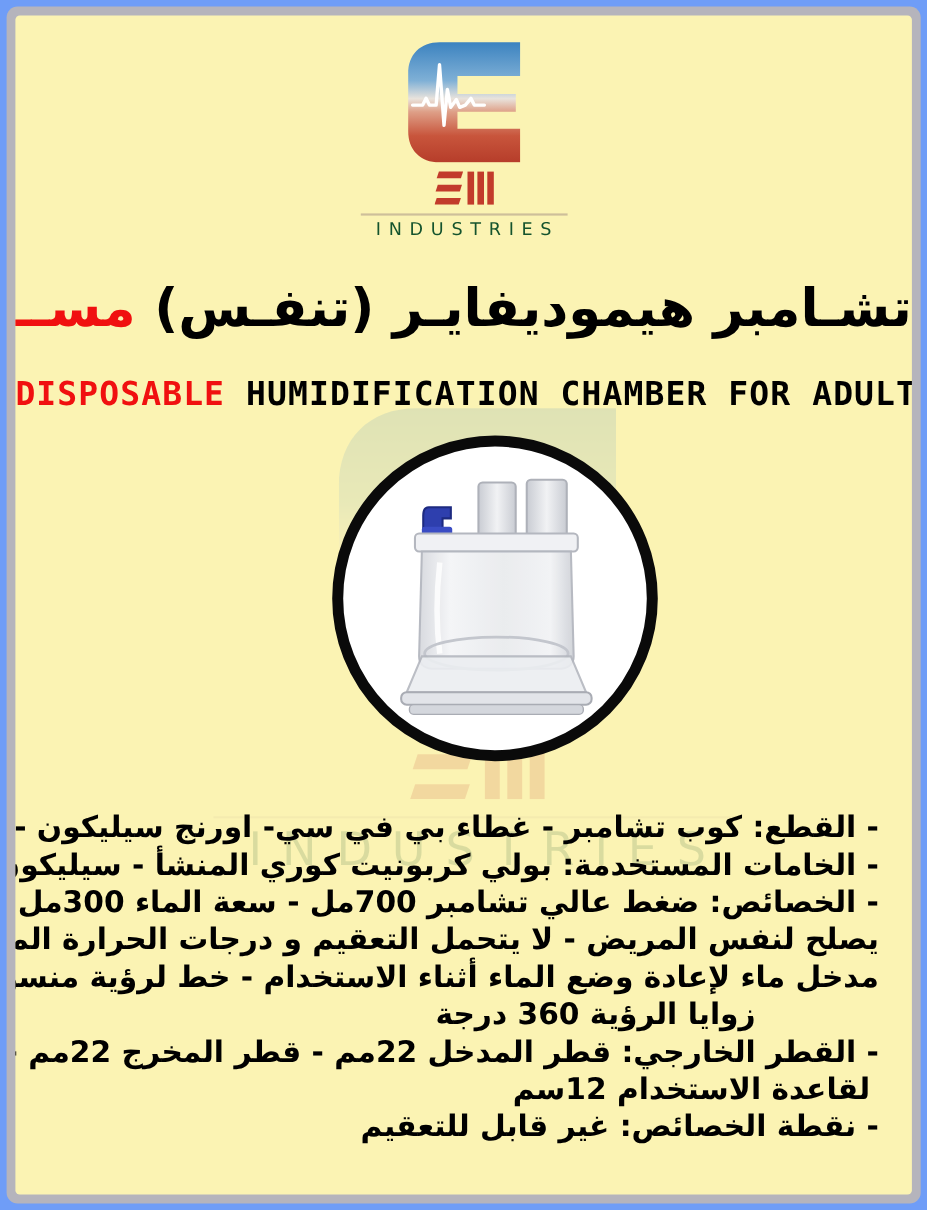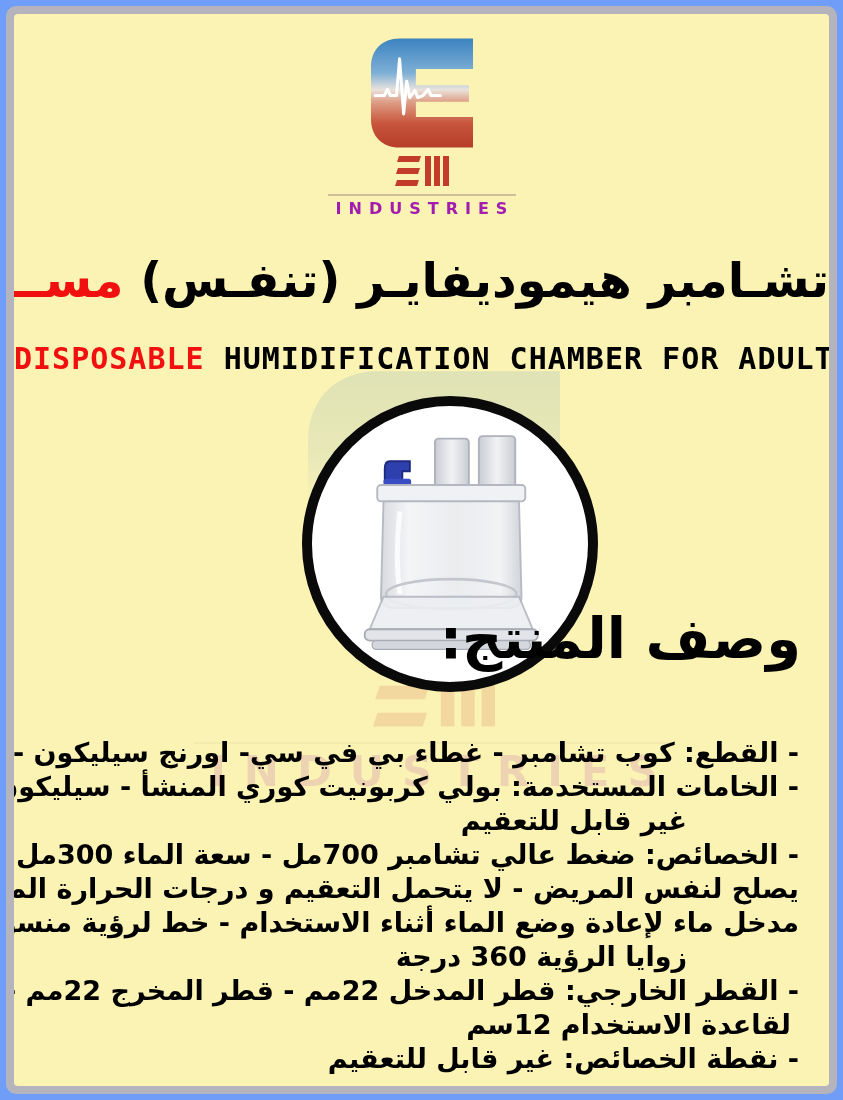--- a/index.html
+++ b/index.html
@@ -26,23 +26,23 @@
     overflow:hidden;
   }
 
   
   .logo-block{position:absolute;top:24px;left:0;width:100%;text-align:center;}
   .logo-e{display:block;margin:0 auto;width:102px;height:110px;}
   .logo-em-mark{display:block;margin:6px auto 0;width:54px;height:38px;}
   .logo-divider{width:188px;height:2px;background:#cdbf9a;margin:2px auto 0;}
   .logo-industries{
     margin-top:3px;
-    color:#a21caf;
-    font-family:"DejaVu Sans", sans-serif;
-    font-size:16px;font-weight:bold;letter-spacing:7px;
+    color:#14532d;
+    font-family:"DejaVu Sans", sans-serif;
+    font-size:16px;font-weight:normal;letter-spacing:7px;
     text-indent:7px;
   }
 
   
   .title-ar{
     position:absolute;top:238px;left:0;width:100%;
     direction:rtl;text-align:center;
     font-family:"DejaVu Sans", sans-serif;
     font-weight:bold;font-size:48px;color:#000;
     white-space:nowrap;
@@ -198,26 +198,24 @@
       <path d="M70,84 Q66,120 70,150" fill="none" stroke="#ffffff" stroke-width="4" opacity="0.8"></path>
       <ellipse cx="111" cy="150" rx="52" ry="12" fill="none" stroke="#c3c6cd" stroke-width="2"></ellipse>
 
       <path d="M57,152 L46,178 L176,178 L165,152 Z" fill="#eceef1" stroke="#b4b7bf" stroke-width="1.5" opacity="0.9"></path>
 
       <rect x="42" y="178" width="138" height="9" rx="4" fill="#e2e4e9" stroke="#a9acb4" stroke-width="1.5"></rect>
       <rect x="48" y="187" width="126" height="7" rx="3" fill="#d4d7dd" stroke="#a9acb4" stroke-width="1"></rect>
     </svg>
   </div>
 
-  <div class="section-heading">وصف المنتج:</div>
 
   <div class="description">
     <div class="line">- القطع: كوب تشامبر - غطاء بي في سي- اورنج سيليكون - قاعدة الومنيوم</div>
     <div class="line">- الخامات المستخدمة: بولي كربونيت كوري المنشأ - سيليكون طبي - الومنيوم</div>
-    <div class="line indent">غير قابل للتعقيم</div>
     <div class="line">- الخصائص: ضغط عالي تشامبر 700مل - سعة الماء 300مل - عالي الجودة</div>
     <div class="line">يصلح لنفس المريض - لا يتحمل التعقيم و درجات الحرارة المستمرة لفترات طويلة</div>
     <div class="line">مدخل ماء لإعادة وضع الماء أثناء الاستخدام - خط لرؤية منسوب المياة من جميع</div>
     <div class="line indent">زوايا الرؤية 360 درجة</div>
     <div class="line">- القطر الخارجي: قطر المدخل 22مم - قطر المخرج 22مم - القطر الخارجي</div>
     <div class="line indent-sm">لقاعدة الاستخدام 12سم</div>
     <div class="line">- نقطة الخصائص: غير قابل للتعقيم</div>
   </div>
 
 </div>

